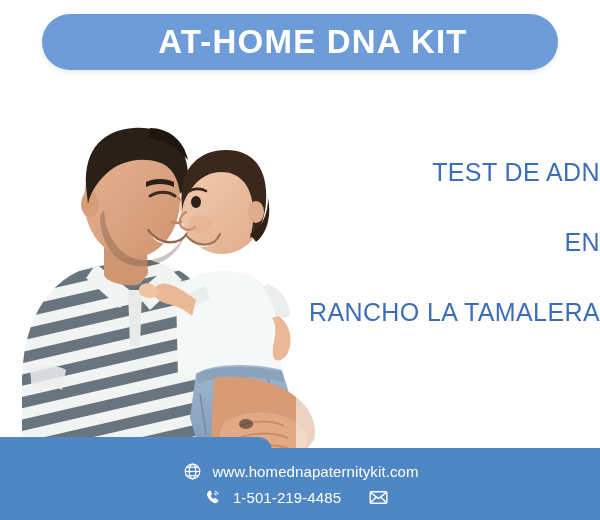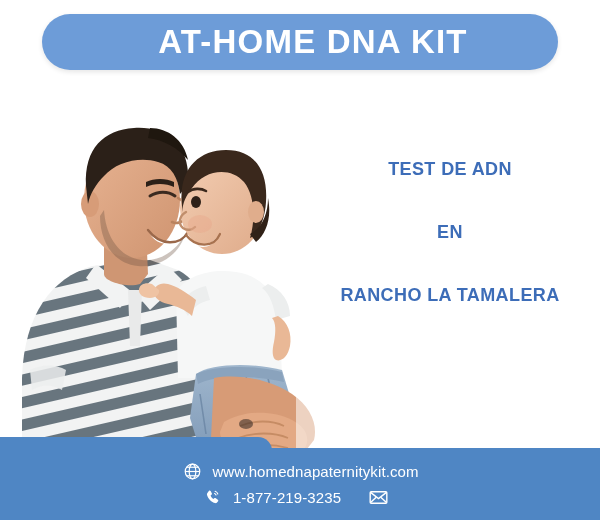--- a/index.html
+++ b/index.html
@@ -55,25 +55,26 @@
   #headline {
     position: absolute;
     left: 300px;
     top: 160px;
     width: 300px;
     text-align: center;
     color: #3d6db8;
   }
   #headline .line {
     font-family: "Liberation Sans", sans-serif;
-    font-weight: bold;
-    font-size: 18px;
+    font-weight: normal;
+    font-size: 25px;
     letter-spacing: 0.4px;
     line-height: 1;
     white-space: nowrap;
+    text-align: right;
   }
   #headline .line.l1 { margin: 0 0 0 0; }
   #headline .line.l2 { margin: 45px 0 12px 0; }
   #headline .line.l3 { margin: 45px 0 0 0; }
 
   
   #footer-tab {
     position: absolute;
     left: 0px;
     top: 437px;
@@ -295,21 +296,21 @@
 
     <div class="footer-row row2">
       <div class="footer-item">
         <span class="f-icon">
           <svg width="19" height="19" viewBox="0 0 24 24" fill="none">
             <path d="M7.6 3.4c.7-.4 1.6-.2 2 .5l1.5 2.6c.4.7.2 1.5-.4 2l-1.1.9c.5 1.6 1.8 3.4 3.5 4.6l1.1-.9c.6-.5 1.4-.5 2-.1l2.5 1.7c.7.5.8 1.4.3 2l-1.3 1.6c-.6.7-1.5 1-2.4.8C11 18.2 6.4 13.8 5 8.6c-.2-.9.1-1.9.8-2.5z" fill="#ffffff"></path>
             <path d="M15.3 4.2c1.6.5 2.9 1.8 3.4 3.4" stroke="#ffffff" stroke-width="1.4" stroke-linecap="round"></path>
             <path d="M14.6 7c.9.3 1.6 1 1.9 1.9" stroke="#ffffff" stroke-width="1.4" stroke-linecap="round"></path>
           </svg>
         </span>
-        <span class="f-text">1-877-219-3235</span>
+        <span class="f-text">1-501-219-4485</span>
       </div>
 
       <div class="footer-gap"></div>
 
       <div class="footer-item">
         <span class="f-icon">
           <svg width="21" height="21" viewBox="0 0 24 24" fill="none" stroke="#ffffff" stroke-width="1.6">
             <rect x="2.5" y="5.5" width="19" height="13" rx="1.2"></rect>
             <path d="M2.9 6.2 12 13.2l9.1-7"></path>
             <path d="M2.9 17.8 9.4 11.6"></path>

